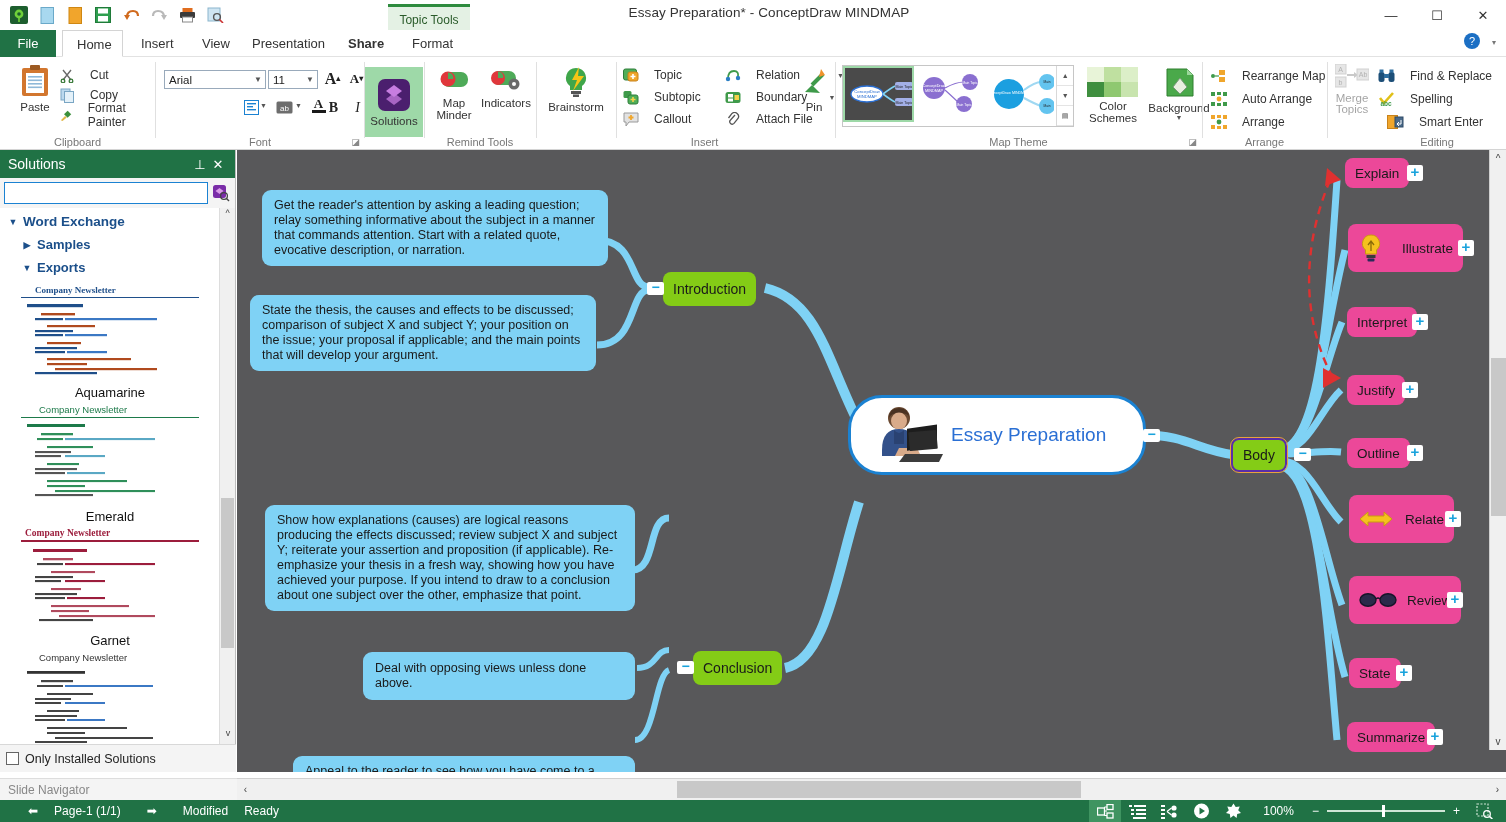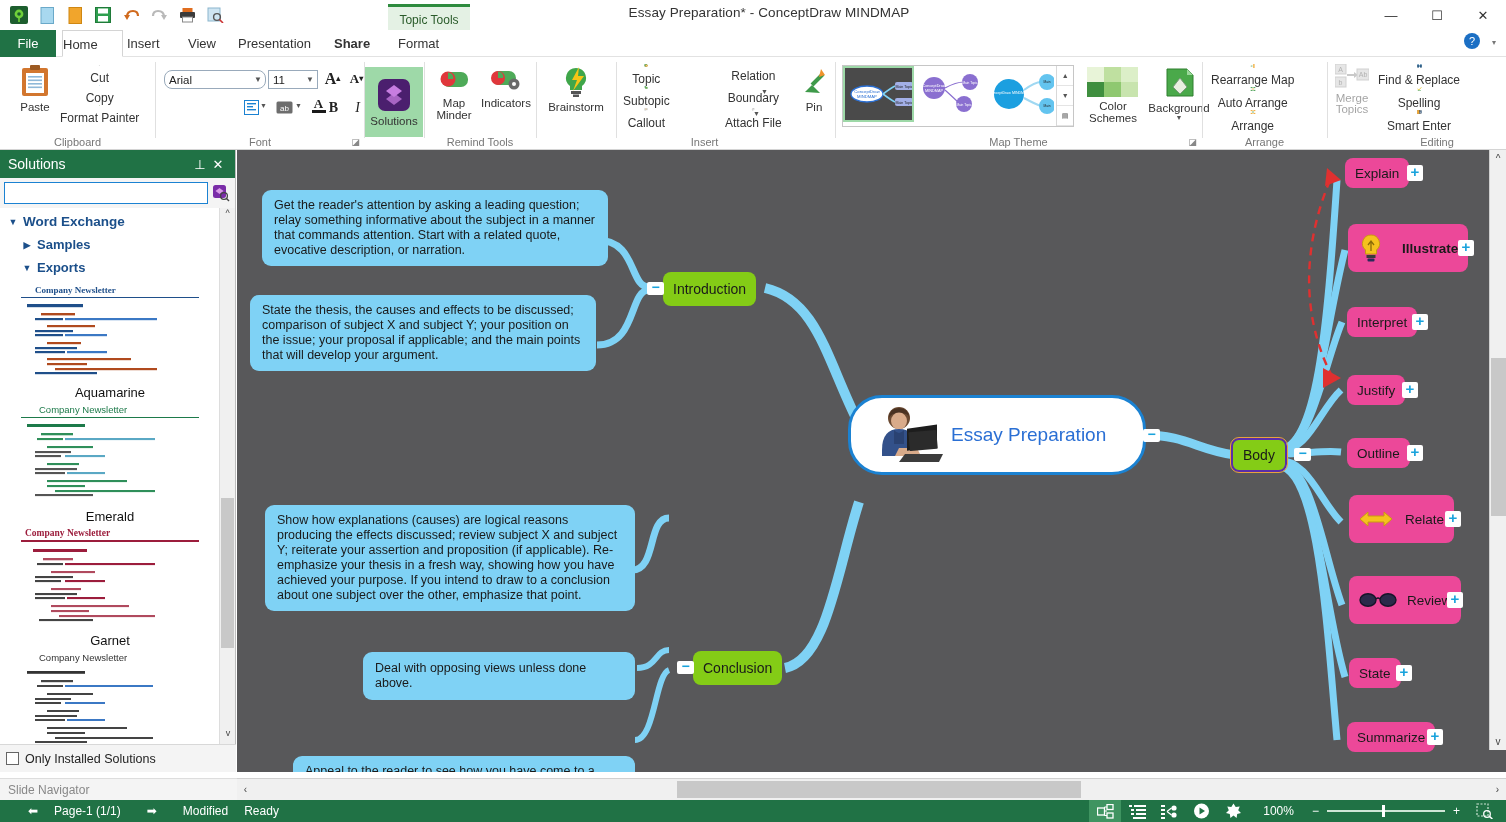--- a/index.html
+++ b/index.html
@@ -28,42 +28,42 @@
   }
   .wincontrols { position:absolute; right:0; top:0; display:flex; height:30px; }
   .wincontrols div {
     width:46px; height:30px; display:flex; align-items:center; justify-content:center;
     font-size:13px; color:#333; cursor:pointer;
   }
 
   
   .tabstrip { position:absolute; left:0; top:30px; width:1506px; height:27px; background:#fff; border-bottom:1px solid #e2e2e2; }
   .tab {
-    position:absolute; top:0; height:27px; line-height:27px; padding:0 0;
+    position:absolute; top:0; height:27px; line-height:27px; padding:0 14px;
     font-size:13px; color:#333; cursor:pointer;
   }
   .tab.file { background:#207245; color:#fff; left:0; width:56px; text-align:center; padding:0; }
   .tab.active { background:#fff; border:1px solid #d4d4d4; border-bottom:1px solid #fff; z-index:3; }
   .help-q { position:absolute; right:26px; top:33px; width:16px; height:16px; border-radius:50%;
             background:#1b6fc4; color:#fff; font-size:11px; text-align:center; line-height:16px; cursor:pointer; }
   .help-caret { position:absolute; right:10px; top:38px; font-size:8px; color:#777; }
 
   
   .ribbon { position:absolute; left:0; top:57px; width:1506px; height:93px; background:#fff; border-bottom:1px solid #d4d4d4; }
   .rgroup { position:absolute; top:0; height:93px; }
   .rgroup .glabel {
     position:absolute; bottom:2px; width:100%; text-align:center;
     font-size:11px; color:#777;
   }
   .rsep { position:absolute; top:5px; width:1px; height:76px; background:#e0e0e0; }
   .dlg-launch { position:absolute; bottom:3px; font-size:9px; color:#888; cursor:pointer; }
 
   .bigbtn { display:flex; flex-direction:column; align-items:center; cursor:pointer; }
   .bigbtn .lbl { font-size:11.5px; color:#333; text-align:center; line-height:12px; margin-top:3px; }
-  .smallrow { display:flex; align-items:center; gap:5px; cursor:pointer; font-size:12px; color:#333; height:20px;flex-direction:column; }
+  .smallrow { display:flex; align-items:center; gap:15px; cursor:pointer; font-size:12px; color:#333; height:20px; }
 
   
   .combo {
     border:1px solid #9ab; background:#fff; height:19px; display:flex; align-items:center;
     font-size:11.5px; padding-left:4px; position:relative; cursor:pointer;
   }
   .combo .cv{ flex:1; }
   .combo .carr { width:14px; text-align:center; color:#555; font-size:8px; }
 
   .fbtn {
@@ -276,21 +276,21 @@
               <rect x="6" y="3" width="6" height="6" transform="rotate(45 9 6)" fill="#3b8f3b"></rect>
             </svg>
           <span>Format Painter</span>
         </div>
       </div>
       <div class="glabel">Clipboard</div>
     </div>
     <div class="rsep" style="left:155px;"></div>
 
     <div class="rgroup" style="left:156px;width:208px;">
-      <div class="combo" style="position:absolute;left:8px;top:13px;width:102px;border-radius:8px;">
+      <div class="combo" style="position:absolute;left:8px;top:13px;width:102px;">
         <span class="cv">Arial</span>
         <span class="carr">▼</span>
       </div>
       <div class="combo" style="position:absolute;left:112px;top:13px;width:50px;">
         <span class="cv">11</span>
         <span class="carr">▼</span>
       </div>
       <div class="fbtn" style="position:absolute;left:166px;top:11px;font-size:16px;font-weight:bold;font-family:'Liberation Serif',serif;">A<span style="font-size:8px;vertical-align:super;">▴</span></div>
       <div class="fbtn" style="position:absolute;left:190px;top:11px;font-size:13px;font-weight:bold;font-family:'Liberation Serif',serif;">A<span style="font-size:8px;vertical-align:super;">▾</span></div>
 
@@ -586,21 +586,21 @@
             </svg>
           <span>Find &amp; Replace</span>
         </div>
         <div class="smallrow" style="height:23px;">
           <svg width="17" height="14" viewBox="0 0 17 14">
               <path d="M2 6 L6 11 L15 1" stroke="#e0c018" stroke-width="2.6" fill="none"></path>
               <text x="8" y="14" font-size="6.5" text-anchor="middle" fill="#3f9a4a" font-weight="bold" font-family="'Liberation Sans',sans-serif">abc</text>
             </svg>
           <span>Spelling</span>
         </div>
-        <div class="smallrow" style="height:23px;">
+        <div class="smallrow" style="height:23px;justify-content:center;">
           <svg width="17" height="14" viewBox="0 0 17 14">
               <rect x="0.5" y="0.5" width="10" height="13" fill="#f0a62c" stroke="#c8821a"></rect>
               <rect x="8" y="2" width="8" height="10" fill="#4a6a8a" stroke="#2f4a66"></rect>
               <path d="M14 5 L14 9 L10 9 M12 7 L10 9 L12 11" stroke="#fff" stroke-width="1" fill="none"></path>
             </svg>
           <span>Smart Enter</span>
         </div>
       </div>
       <div class="glabel" style="left:44px;width:130px;">Editing</div>
     </div>
@@ -905,21 +905,21 @@
       <div class="node main selected" style="left:994px; top:288px;">
         <span>Body</span>
       </div>
       <div class="minus" style="left:1057px; top:298px;">−</div>
 
       <div class="node sub" style="left:1108px; top:8px;">
         <span>Explain</span>
       </div>
       <div class="plus" style="left:1170px; top:15px;">+</div>
 
-      <div class="node sub" style="left:1111px; top:74px; height:48px;font-weight:bold;">
+      <div class="node sub" style="left:1111px; top:74px; height:48px;">
         <svg width="26" height="30" viewBox="0 0 26 30" style="margin-right:18px;">
           <path d="M13 2 A8.5 8.5 0 0 0 7.5 17 L7.5 21 L18.5 21 L18.5 17 A8.5 8.5 0 0 0 13 2 Z" fill="#f5c21e" stroke="#c99a10"></path>
           <path d="M13 8 L13 18 M10 12 L13 8 L16 12" stroke="#8a6b08" stroke-width="1.3" fill="none"></path>
           <rect x="8.5" y="22" width="9" height="3" fill="#3a3a3a"></rect>
           <rect x="9.5" y="25.5" width="7" height="3" rx="1" fill="#2a2a5a"></rect>
         </svg>
         <span>Illustrate</span>
       </div>
       <div class="plus" style="left:1221px; top:90px;">+</div>
 

